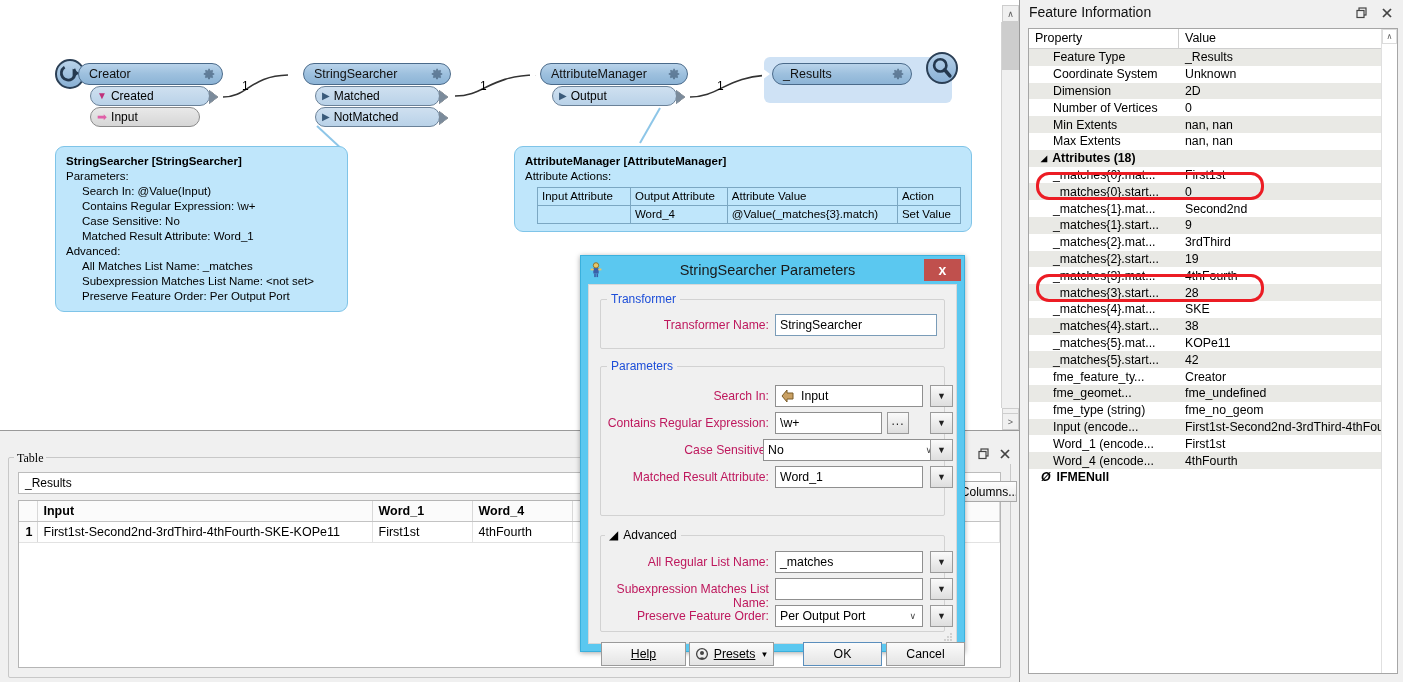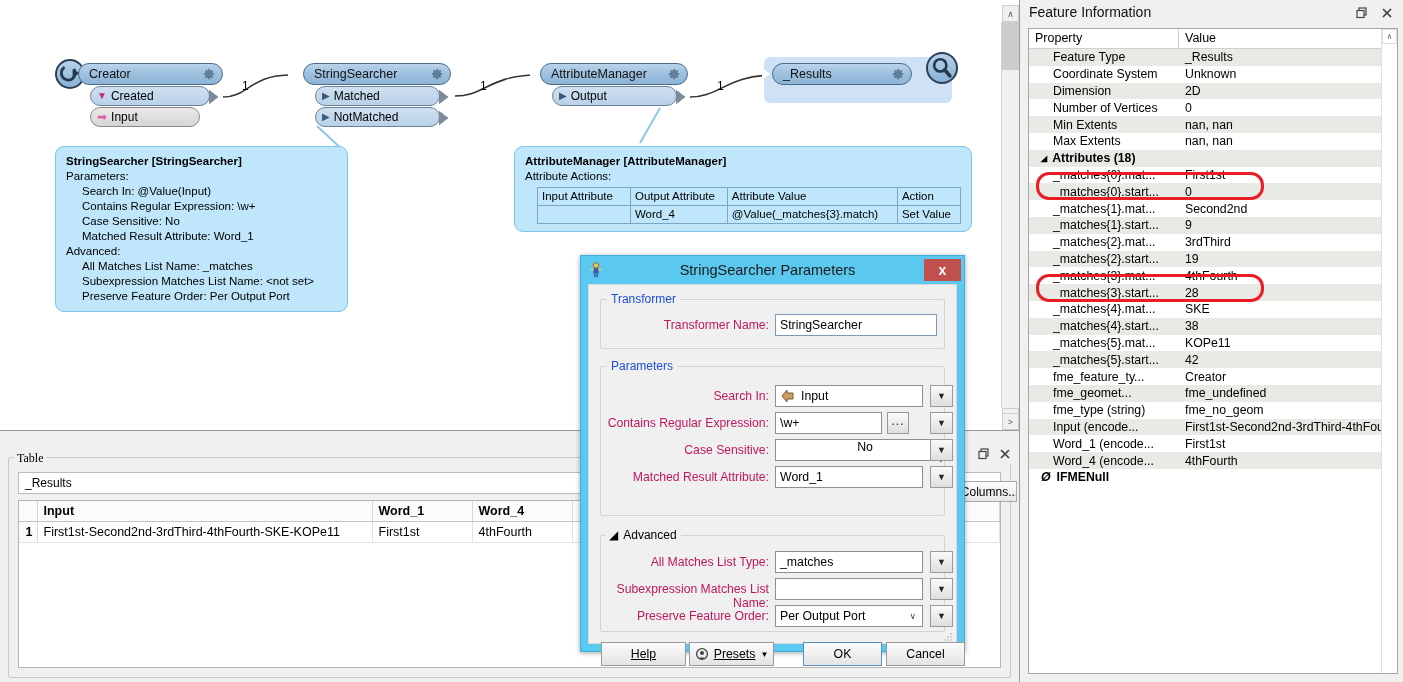--- a/index.html
+++ b/index.html
@@ -610,37 +610,37 @@
       <span>Input</span>
     </div>
     <div class="dbtn" style="left:341px;top:100px;">▼</div>
 
     <div class="rlabel" style="left:14px;top:131px;width:166px;">Contains Regular Expression:</div>
     <div class="tfield plain" style="left:186px;top:127px;width:107px;">\w+</div>
     <div class="ellbtn" style="left:298px;top:127px;">...</div>
     <div class="dbtn" style="left:341px;top:127px;">▼</div>
 
     <div class="rlabel" style="left:28px;top:158px;width:152px;">Case Sensitive:</div>
-    <div class="selbox" style="left:186px;top:154px;width:176px;flex-direction:column;">
+    <div class="selbox" style="left:174px;top:154px;width:176px;">
       <span>No</span>
       <span class="chev">∨</span>
     </div>
     <div class="dbtn" style="left:341px;top:154px;">▼</div>
 
     <div class="rlabel" style="left:20px;top:185px;width:160px;">Matched Result Attribute:</div>
     <div class="tfield plain" style="left:186px;top:181px;width:148px;">Word_1</div>
     <div class="dbtn" style="left:341px;top:181px;">▼</div>
 
     <div class="gbox" style="left:11px;top:250px;right:11px;height:97px;"></div>
     <div class="adv-toggle" style="left:16px;top:243px;">
       <span>◢</span>
       <span>Advanced</span>
     </div>
 
-    <div class="rlabel" style="left:28px;top:270px;width:152px;">All Matches List Type:</div>
+    <div class="rlabel" style="left:28px;top:270px;width:152px;">All Regular List Name:</div>
     <div class="tfield plain" style="left:186px;top:266px;width:148px;">_matches</div>
     <div class="dbtn" style="left:341px;top:266px;">▼</div>
 
     <div class="rlabel" style="left:6px;top:297px;width:174px;">Subexpression Matches List Name:</div>
     <div class="tfield plain" style="left:186px;top:293px;width:148px;"></div>
     <div class="dbtn" style="left:341px;top:293px;">▼</div>
 
     <div class="rlabel" style="left:28px;top:324px;width:152px;">Preserve Feature Order:</div>
     <div class="selbox" style="left:186px;top:320px;width:148px;">
       <span>Per Output Port</span>

